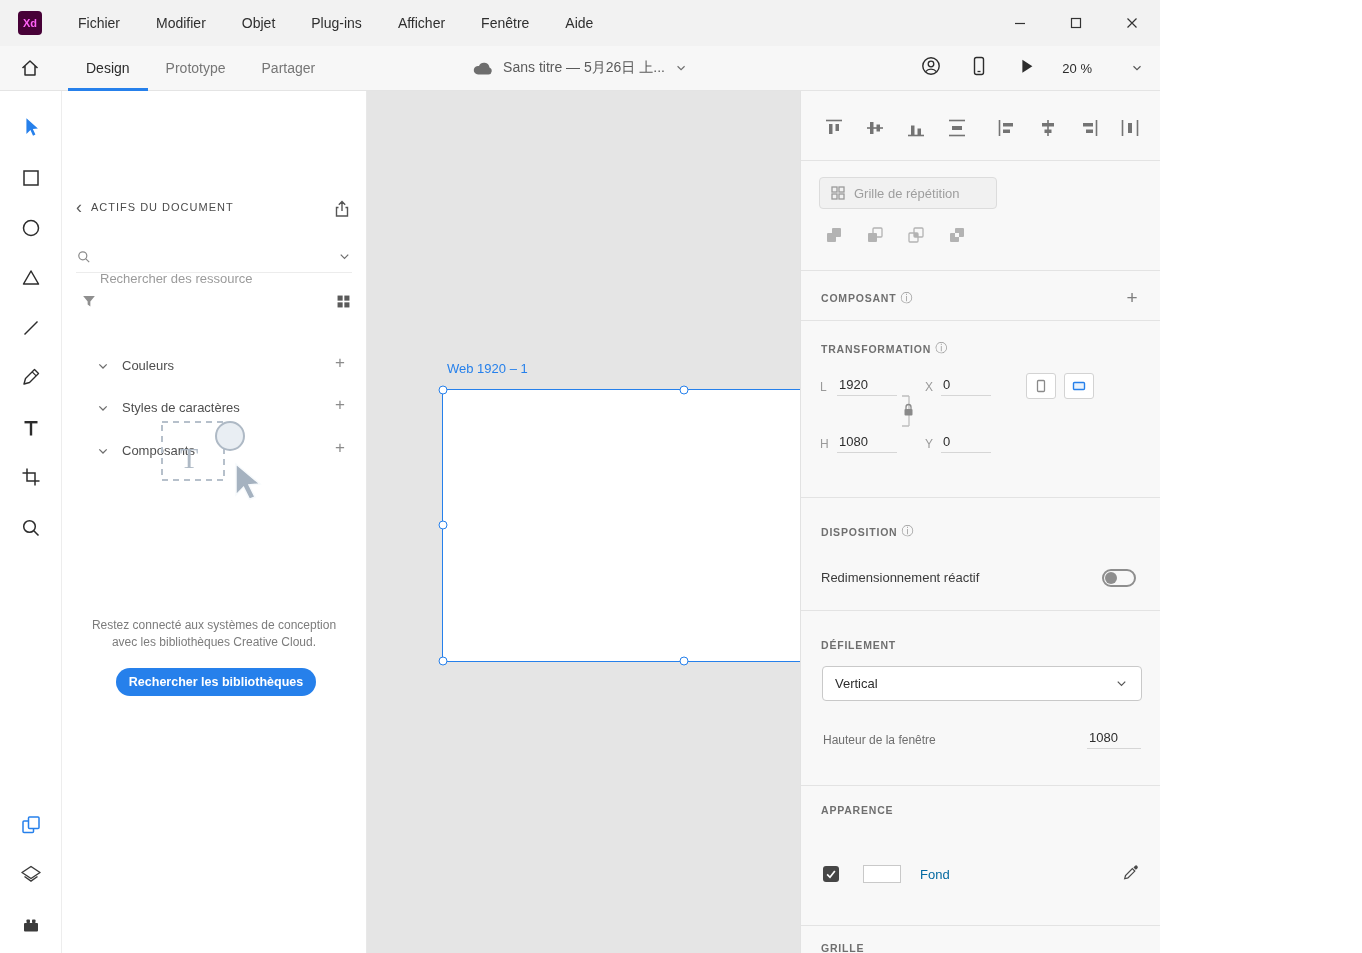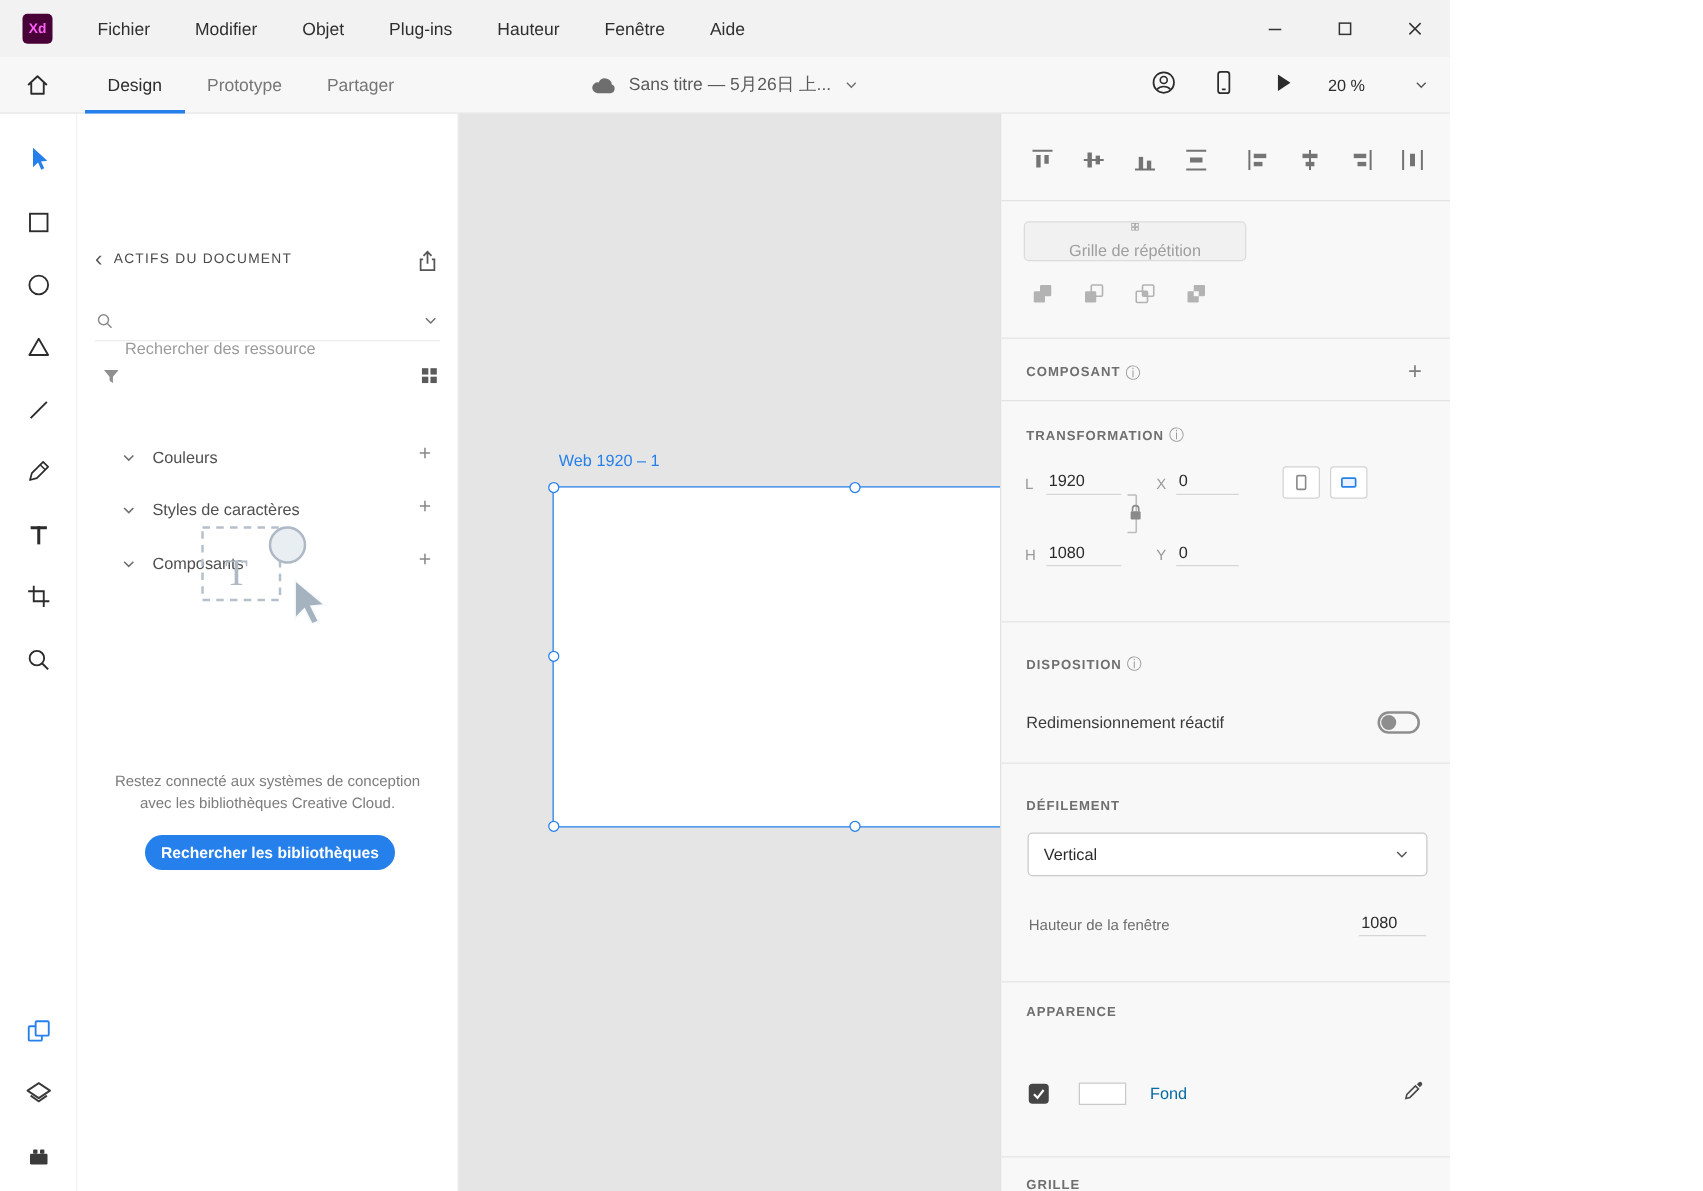--- a/index.html
+++ b/index.html
@@ -57,21 +57,21 @@
   .artboard-label { position:absolute; left:80px; top:270px; font-size:13px; color:#2680eb; white-space:nowrap; }
   .artboard { position:absolute; left:76px; top:299px; width:482px; height:271px; background:#fff; outline:1px solid #2680eb; }
   .handle { position:absolute; width:9px; height:9px; border-radius:50%; background:#fff; border:1.5px solid #2680eb; transform:translate(-50%,-50%); }
 
   
   .divider { position:absolute; left:0; right:0; height:1px; background:#e3e3e3; }
   .icon26 { width:26px; height:26px; display:flex; align-items:center; justify-content:center; }
   .align-group { position:absolute; display:flex; gap:15px; }
   .repeat-grid-btn { position:absolute; top:86px; left:18px; width:178px; height:32px; border:1px solid #dcdcdc; border-radius:4px;
                      background:#f1f1f1; color:#9e9e9e; font-size:13px; display:flex; align-items:center; gap:8px; padding:0 10px;
-                     font-family:"Liberation Sans",sans-serif;flex-direction:column; }
+                     font-family:"Liberation Sans",sans-serif; }
   .sec-title { font-size:10.5px; font-weight:bold; letter-spacing:.8px; color:#6f6f6f; display:flex; align-items:center; gap:4px; }
   .info-glyph { font-size:12px; color:#9a9a9a; font-weight:normal; }
   .field-label { font-size:12px; color:#9a9a9a; }
   .field { font-size:13px; color:#2c2c2c; border-bottom:1px solid #d6d6d6; padding:2px 2px 3px 2px; }
   .orient-btn { width:30px; height:26px; background:#fff; border:1px solid #d3d3d3; border-radius:3px;
                 display:flex; align-items:center; justify-content:center; }
   .toggle { position:absolute; width:34px; height:18px; border:2px solid #8e8e8e; border-radius:10px; }
   .toggle .knob { position:absolute; left:1px; top:1px; width:12px; height:12px; border-radius:50%; background:#8e8e8e; }
   .dropdown { position:absolute; top:575px; left:21px; width:320px; height:35px; background:#fff; border:1px solid #c9c9c9;
               border-radius:4px; display:flex; align-items:center; padding:0 12px; font-size:13px; color:#2c2c2c; }
@@ -85,21 +85,21 @@
 
 <div class="app">
 
   <div class="titlebar">
     <div class="xd-logo">Xd</div>
     <nav class="menus">
       <span class="menu-item">Fichier</span>
       <span class="menu-item">Modifier</span>
       <span class="menu-item">Objet</span>
       <span class="menu-item">Plug-ins</span>
-      <span class="menu-item">Hauteur</span>
+      <span class="menu-item">Afficher</span>
       <span class="menu-item">Fenêtre</span>
       <span class="menu-item">Aide</span>
     </nav>
     <div class="win-controls">
       <span class="win-btn">
         <svg width="14" height="14" viewBox="0 0 14 14">
             <line x1="2" y1="7.5" x2="12" y2="7.5" stroke="#333" stroke-width="1.2"></line>
           </svg>
       </span>
       <span class="win-btn">

